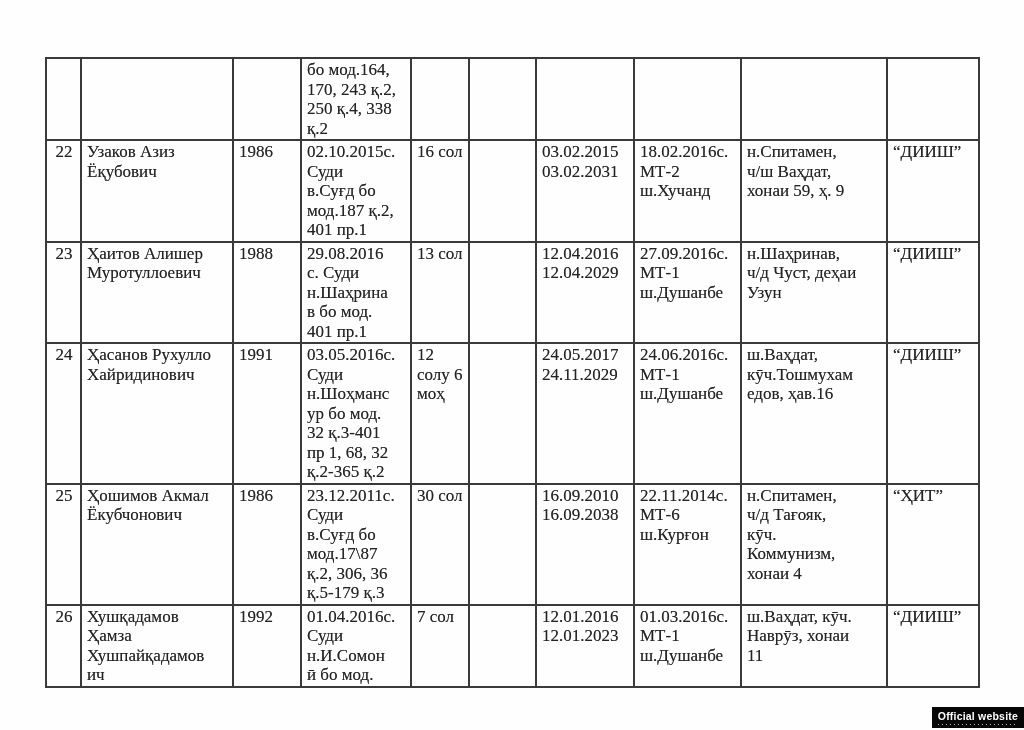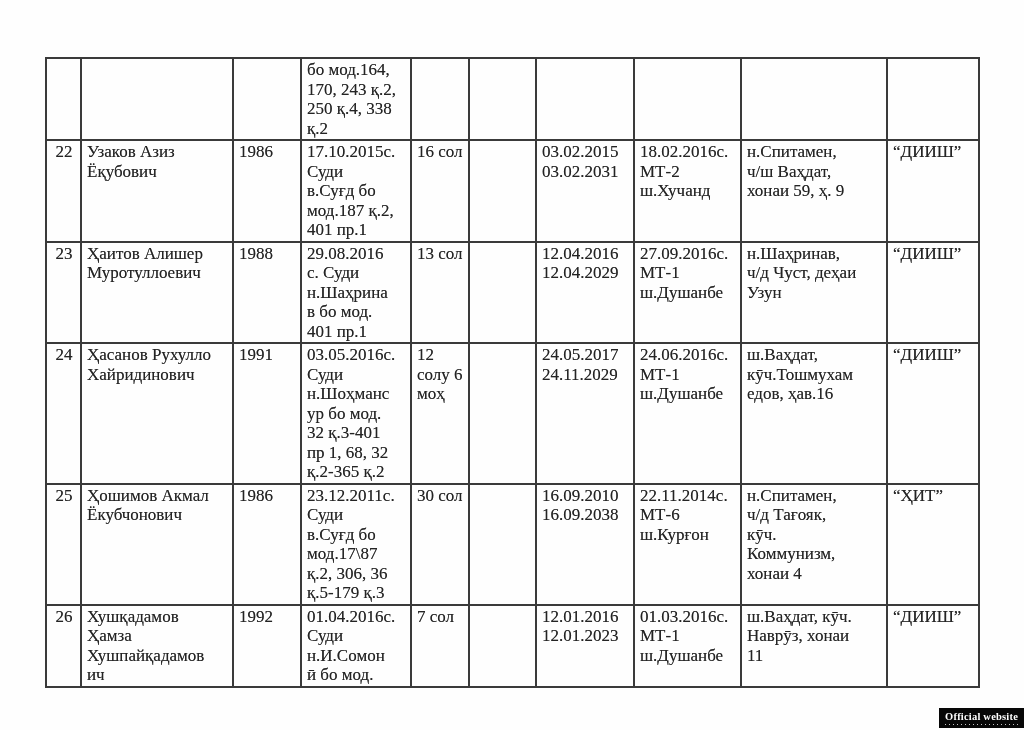--- a/index.html
+++ b/index.html
@@ -37,21 +37,21 @@
     text-shadow: 0 0 0.5px rgba(40,40,40,0.55);
   }
   td.c-num { text-align: center; padding-left: 6px; }
   td.c-org { padding-left: 8px; margin-left: 18px; }
   .badge {
     position: absolute;
     right: 0;
     bottom: 2px;
     background: #070707;
     color: #ffffff;
-    font-family: Liberation Serif, serif;
+    font-family: Liberation Sans, sans-serif;
     font-size: 10.5px;
     font-weight: bold;
     padding: 3px 6px 2px 6px;
     letter-spacing: 0.2px;
   }
   .badge-dots {
     margin-top: 1px;
     height: 3px;
     background-image: repeating-linear-gradient(
       to right,
@@ -97,21 +97,21 @@
       <td class="c-mt"></td>
       <td class="c-addr"></td>
       <td class="c-org"></td>
     </tr>
 
     <tr style="height:98px">
       <td class="c-num">22</td>
       <td class="c-name">Узаков Азиз
 Ёқубович</td>
       <td class="c-year">1986</td>
-      <td class="c-court">17.10.2015с.
+      <td class="c-court">02.10.2015с.
 Суди
 в.Суғд бо
 мод.187 қ.2,
 401 пр.1</td>
       <td class="c-term">16 сол</td>
       <td class="c-gap"></td>
       <td class="c-dates">03.02.2015
 03.02.2031</td>
       <td class="c-mt">18.02.2016с.
 МТ-2

